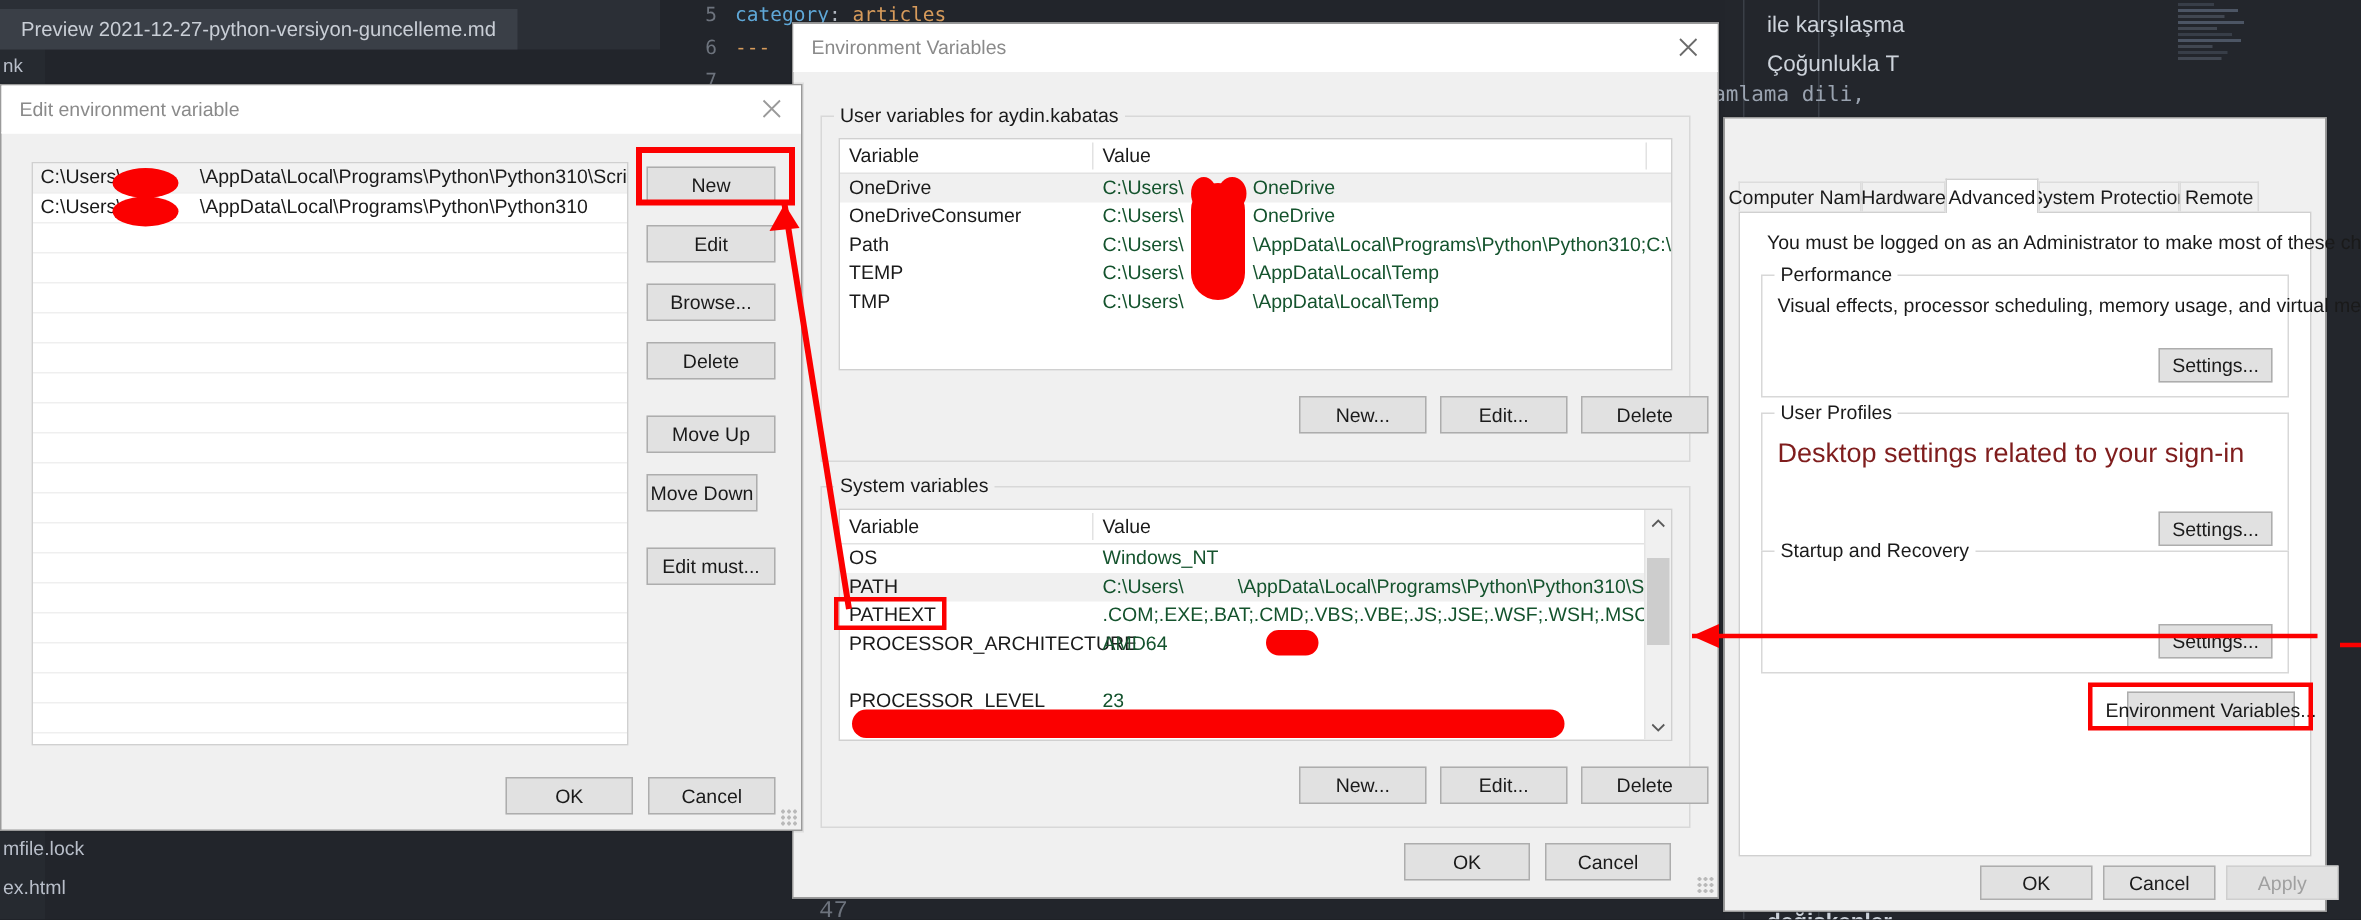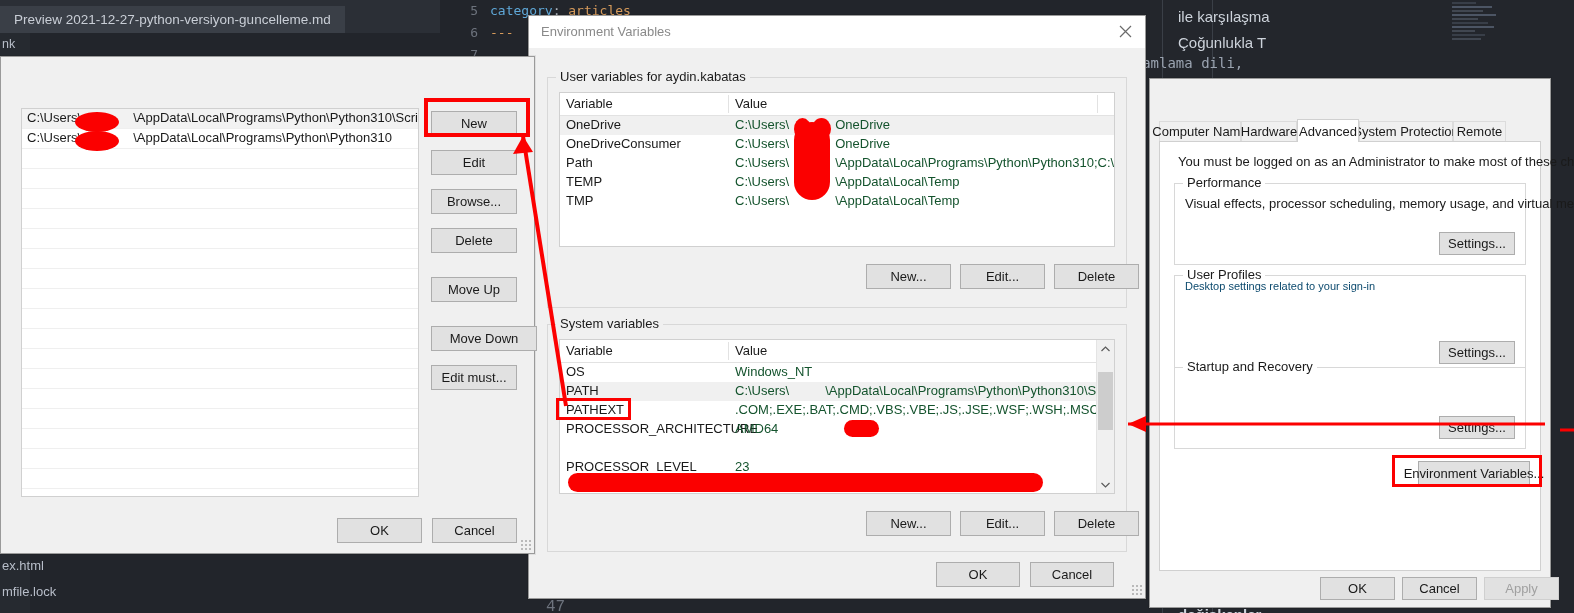--- a/index.html
+++ b/index.html
@@ -301,22 +301,22 @@
       <div class="sb-row">h</div>
       <div class="sb-row">ss</div>
       <div class="sb-row">et</div>
       <div class="sb-row">on</div>
       <div class="sb-row">ou</div>
       <div class="sb-row">ic</div>
       <div class="sb-row">m</div>
     </div>
 
     <div style="position:absolute;left:0;top:553px;width:200px;color:#b8bec9;font-size:13px;">
+      <div style="height:26px;line-height:26px;padding-left:2px">mfile.lock</div>
       <div style="height:26px;line-height:26px;padding-left:2px">ex.html</div>
-      <div style="height:26px;line-height:26px;padding-left:2px">mfile.lock</div>
     </div>
 
     <div class="bg-tabbar">
       <div class="bg-tab">Preview 2021-12-27-python-versiyon-guncelleme.md</div>
     </div>
 
     <div class="code-pane">
       <div class="code-line">
         <span class="gutter">5</span><span class="tok-key">category</span><span class="tok-pun">:</span> <span class="tok-str">articles</span>
       </div>
@@ -398,21 +398,21 @@
       <div style="position:absolute;left:18px;top:12px;font-size:13px;color:#1a1a1a;white-space:nowrap">You must be logged on as an Administrator to make most of these changes.</div>
 
       <div class="groupbox" style="left:14px;top:41px;width:352px;height:82px;background:#ffffff">
         <div class="gb-label" style="background:#ffffff">Performance</div>
         <div style="position:absolute;left:10px;top:12px;font-size:13px;color:#1a1a1a;white-space:nowrap">Visual effects, processor scheduling, memory usage, and virtual memory</div>
         <div class="btn" style="position:absolute;right:10px;bottom:9px;width:76px;height:23px">Settings...</div>
       </div>
 
       <div class="groupbox" style="left:14px;top:133px;width:352px;height:99px;background:#ffffff">
         <div class="gb-label" style="background:#ffffff">User Profiles</div>
-        <div style="position:absolute;left:10px;top:4px;font-size:11px;color:#0c4a6e;white-space:nowrap">Desktop settings related to your sign-in</div>
+        <div style="position:absolute;left:10px;top:16px;font-size:18px;color:#7f1d1d;white-space:nowrap">Desktop settings related to your sign-in</div>
         <div class="btn" style="position:absolute;right:10px;bottom:9px;width:76px;height:23px">Settings...</div>
       </div>
 
       <div class="groupbox" style="left:14px;top:225px;width:352px;height:82px;background:#ffffff">
         <div class="gb-label" style="background:#ffffff">Startup and Recovery</div>
         <div class="btn" style="position:absolute;right:10px;bottom:9px;width:76px;height:23px">Settings...</div>
       </div>
 
       <div class="btn" style="position:absolute;left:258px;top:319px;width:112px;height:24px">Environment Variables...</div>
     </div>
@@ -532,20 +532,28 @@
       <div class="btn" style="position:absolute;left:506px;top:186px;width:85px;height:25px">Delete</div>
     </div>
 
     <div class="btn" style="position:absolute;left:407px;top:546px;width:84px;height:25px">OK</div>
     <div class="btn" style="position:absolute;left:501px;top:546px;width:84px;height:25px">Cancel</div>
 
     <div class="grip"></div>
   </div>
 
   <div class="win" id="editenv" style="left:0px;top:56px;width:533px;height:496px;">
+    <div class="win-title">
+      <div class="wt-text">Edit environment variable</div>
+      <div class="win-close">
+        <svg width="13" height="13" viewBox="0 0 13 13">
+            <path d="M1 1 L12 12 M12 1 L1 12" stroke="#9a9a9a" stroke-width="1.2" fill="none"></path>
+          </svg>
+      </div>
+    </div>
 
     <div class="plist" style="left:20px;top:51px;width:398px;height:389px">
       <div class="prow sel">
         <div class="ptxt"><span>C:\Users\</span><span style="display:inline-block;width:52px"></span><span>\AppData\Local\Programs\Python\Python310\Scripts\</span></div>
       </div>
       <div class="prow">
         <div class="ptxt"><span>C:\Users\</span><span style="display:inline-block;width:52px"></span><span>\AppData\Local\Programs\Python\Python310</span></div>
       </div>
       <div class="prow"></div>
       <div class="prow"></div>
@@ -568,21 +576,21 @@
     </div>
 
     <div class="redact" style="left:74px;top:55px;width:44px;height:20px;border-radius:22px/10px"></div>
     <div class="redact" style="left:74px;top:74px;width:44px;height:20px;border-radius:22px/10px"></div>
 
     <div class="btn" style="position:absolute;left:430px;top:54px;width:86px;height:25px">New</div>
     <div class="btn" style="position:absolute;left:430px;top:93px;width:86px;height:25px">Edit</div>
     <div class="btn" style="position:absolute;left:430px;top:132px;width:86px;height:25px">Browse...</div>
     <div class="btn" style="position:absolute;left:430px;top:171px;width:86px;height:25px">Delete</div>
     <div class="btn" style="position:absolute;left:430px;top:220px;width:86px;height:25px">Move Up</div>
-    <div class="btn" style="position:absolute;left:430px;top:269px;width:106px;height:25px">Move Down</div>
+    <div class="btn" style="position:absolute;left:430px;top:259px;width:74px;height:25px">Move Down</div>
     <div class="btn" style="position:absolute;left:430px;top:308px;width:86px;height:25px">Edit must...</div>
 
     <div class="btn" style="position:absolute;left:336px;top:461px;width:85px;height:25px">OK</div>
     <div class="btn" style="position:absolute;left:431px;top:461px;width:85px;height:25px">Cancel</div>
 
     <div class="grip"></div>
   </div>
 
   <div class="redbox" style="left:424px;top:98px;width:106px;height:39px"></div>
   <div class="redbox thin" style="left:556px;top:398px;width:75px;height:22px"></div>

